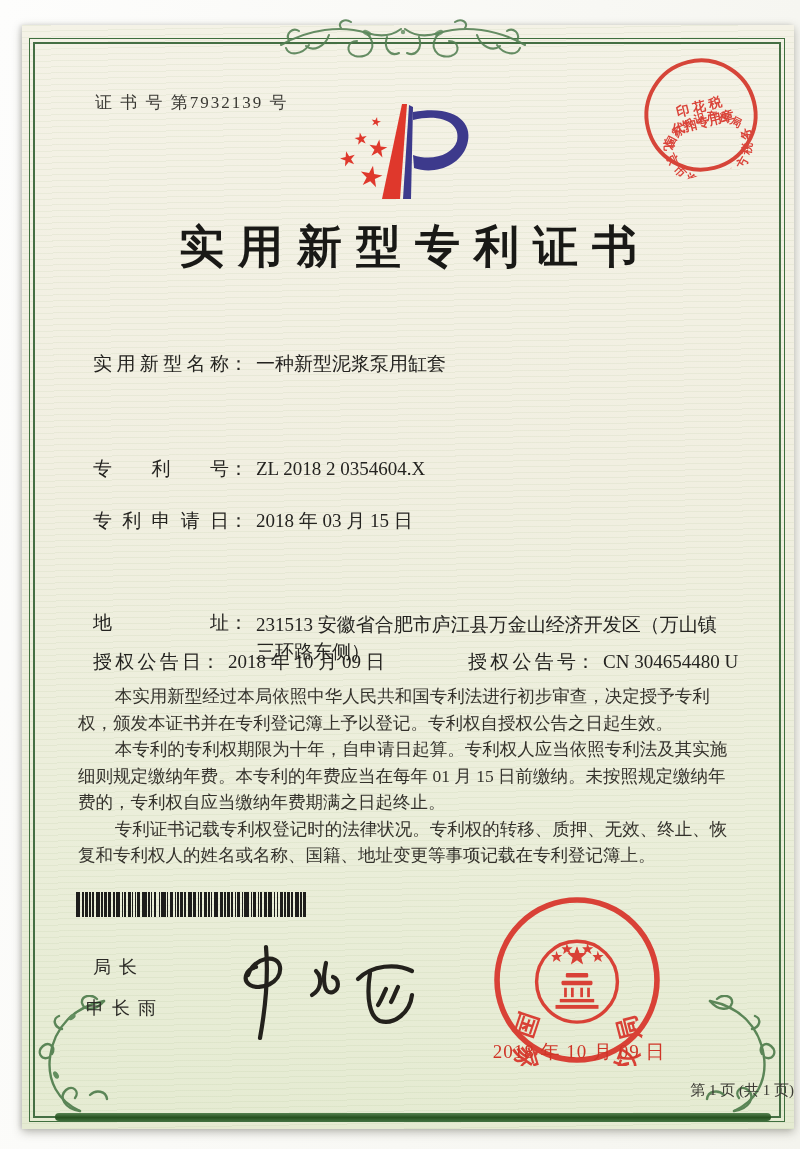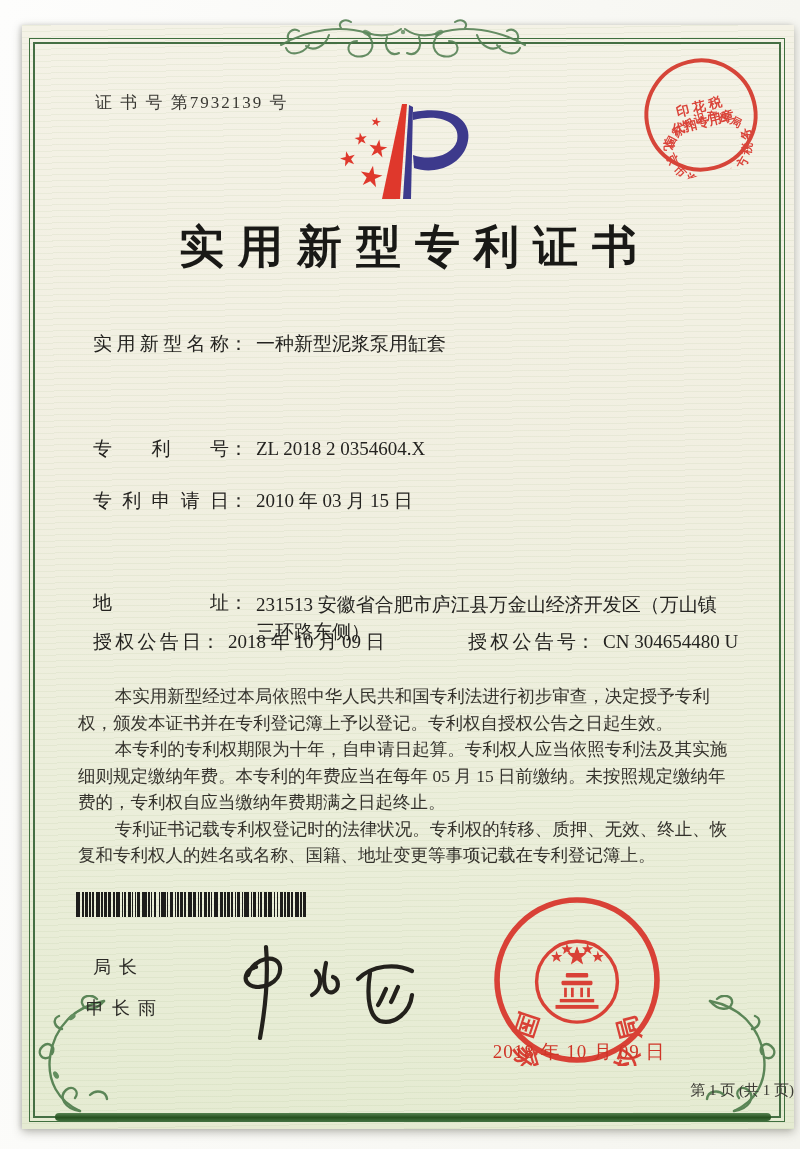--- a/index.html
+++ b/index.html
@@ -22,21 +22,21 @@
     background:linear-gradient(180deg,#568351 0%,#26511f 55%,#3f6e3c 100%);}
   .orn-top{position:absolute;left:253px;top:-6px;width:256px;height:48px;}
   .orn-corner{position:absolute;width:92px;height:122px;bottom:12px;opacity:.9;}
   .orn-left{left:10px;}
   .orn-right{right:12px;transform:scaleX(-1);}
   .cert-no{position:absolute;left:73px;top:66px;font-size:17px;letter-spacing:2px;color:#3a3934;}
   .logo{position:absolute;left:288px;top:74px;width:176px;height:104px;}
   .tax-stamp{position:absolute;left:620px;top:31px;width:118px;height:118px;transform:rotate(-14deg);opacity:.92;}
   .title{position:absolute;left:0;right:0;top:192px;text-align:center;
     font-size:45px;font-weight:bold;letter-spacing:14px;padding-left:14px;color:#191916;}
-  .row{position:absolute;left:71px;font-size:19px;line-height:24px;color:#242320;white-space:nowrap;}
+  .row{position:absolute;left:71px;font-size:19px;line-height:24px;color:#242320;white-space:nowrap;margin-top:20px;}
   .lbl{display:inline-block;width:136px;text-align:justify;text-align-last:justify;vertical-align:top;}
   .val{display:inline-block;margin-left:8px;vertical-align:top;}
   .row-addr{white-space:normal;}
   .row-addr .val{width:472px;line-height:27px;}
   .glbl{display:inline-block;width:108px;text-align:justify;text-align-last:justify;vertical-align:top;}
   .grant-right{position:absolute;left:375px;top:0;white-space:nowrap;}
   .body-text{position:absolute;left:56px;top:658px;width:662px;font-size:17.5px;line-height:26.5px;color:#34322c;}
   .body-text p{margin:0;text-indent:2.1em;}
   .barcode{position:absolute;left:54px;top:867px;height:25px;display:flex;align-items:stretch;}
   .barcode i{display:block;height:100%;}
@@ -146,35 +146,35 @@
 
   <div class="title">实用新型专利证书</div>
 
   <div class="row" style="top:307px">
     <span class="lbl">实用新型名称</span><span>：</span><span class="val">一种新型泥浆泵用缸套</span>
   </div>
   <div class="row" style="top:412px">
     <span class="lbl">专利号</span><span>：</span><span class="val">ZL 2018 2 0354604.X</span>
   </div>
   <div class="row" style="top:464px">
-    <span class="lbl">专利申请日</span><span>：</span><span class="val">2010 年 03 月 15 日</span>
+    <span class="lbl">专利申请日</span><span>：</span><span class="val">2018 年 03 月 15 日</span>
   </div>
   <div class="row row-addr" style="top:566px">
     <span class="lbl">地址</span><span>：</span><span class="val">231513 安徽省合肥市庐江县万金山经济开发区（万山镇三环路东侧）</span>
   </div>
   <div class="row" style="top:605px">
     <span class="glbl">授权公告日</span><span>：</span><span class="val">2018 年 10 月 09 日</span>
     <span class="grant-right">
       <span class="glbl">授权公告号</span><span>：</span><span class="val">CN 304654480 U</span>
     </span>
   </div>
 
   <div class="body-text">
     <p>本实用新型经过本局依照中华人民共和国专利法进行初步审查，决定授予专利权，颁发本证书并在专利登记簿上予以登记。专利权自授权公告之日起生效。</p>
-    <p>本专利的专利权期限为十年，自申请日起算。专利权人应当依照专利法及其实施细则规定缴纳年费。本专利的年费应当在每年 05 月 15 日前缴纳。未按照规定缴纳年费的，专利权自应当缴纳年费期满之日起终止。</p>
+    <p>本专利的专利权期限为十年，自申请日起算。专利权人应当依照专利法及其实施细则规定缴纳年费。本专利的年费应当在每年 01 月 15 日前缴纳。未按照规定缴纳年费的，专利权自应当缴纳年费期满之日起终止。</p>
     <p>专利证书记载专利权登记时的法律状况。专利权的转移、质押、无效、终止、恢复和专利权人的姓名或名称、国籍、地址变更等事项记载在专利登记簿上。</p>
   </div>
 
   <div class="barcode" id="barcode">
       <i style="width: 4.35px; background: rgb(29, 29, 27); margin-right: 2.1px;"></i>
       <i style="width: 1.45px; background: rgb(29, 29, 27); margin-right: 1.3px;"></i>
       <i style="width: 2.9px; background: rgb(29, 29, 27); margin-right: 1.3px;"></i>
       <i style="width: 1.45px; background: rgb(29, 29, 27); margin-right: 1.3px;"></i>
       <i style="width: 1.45px; background: rgb(29, 29, 27); margin-right: 2.1px;"></i>
       <i style="width: 4.35px; background: rgb(29, 29, 27); margin-right: 1.3px;"></i>

